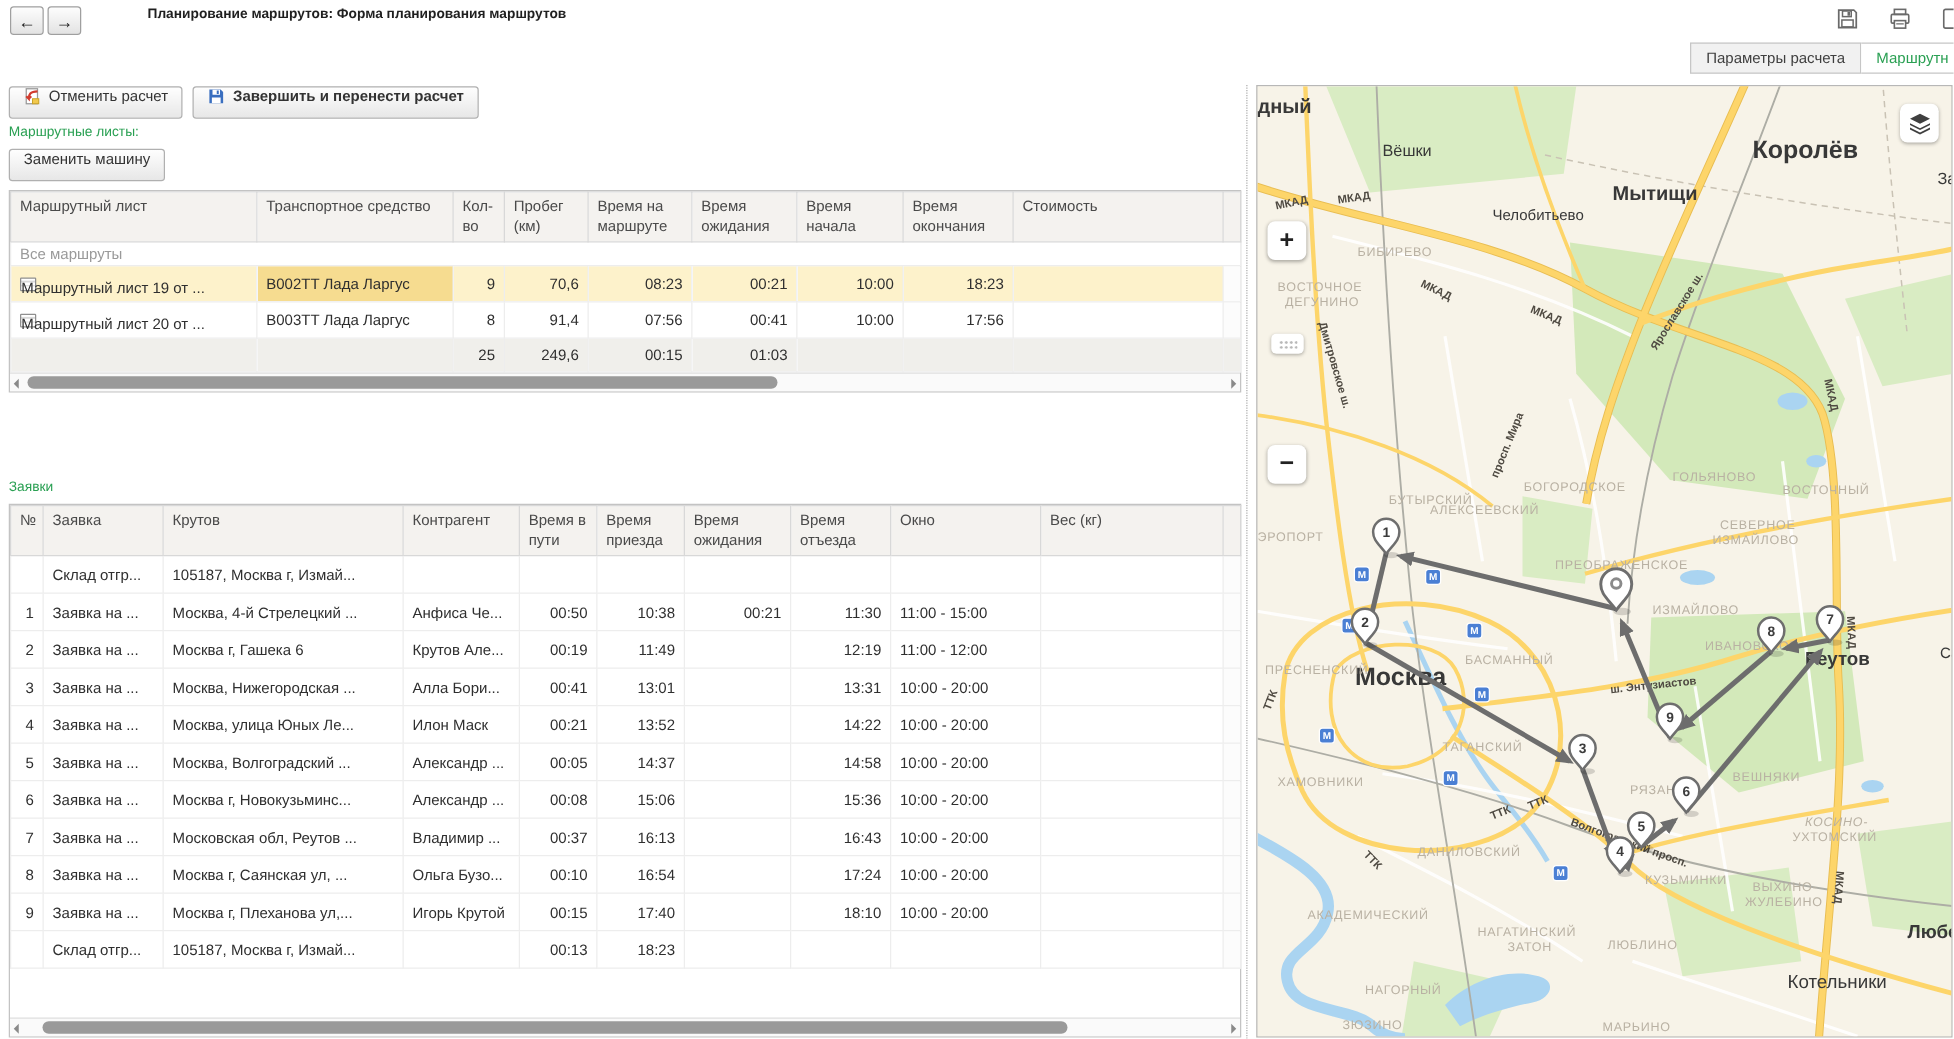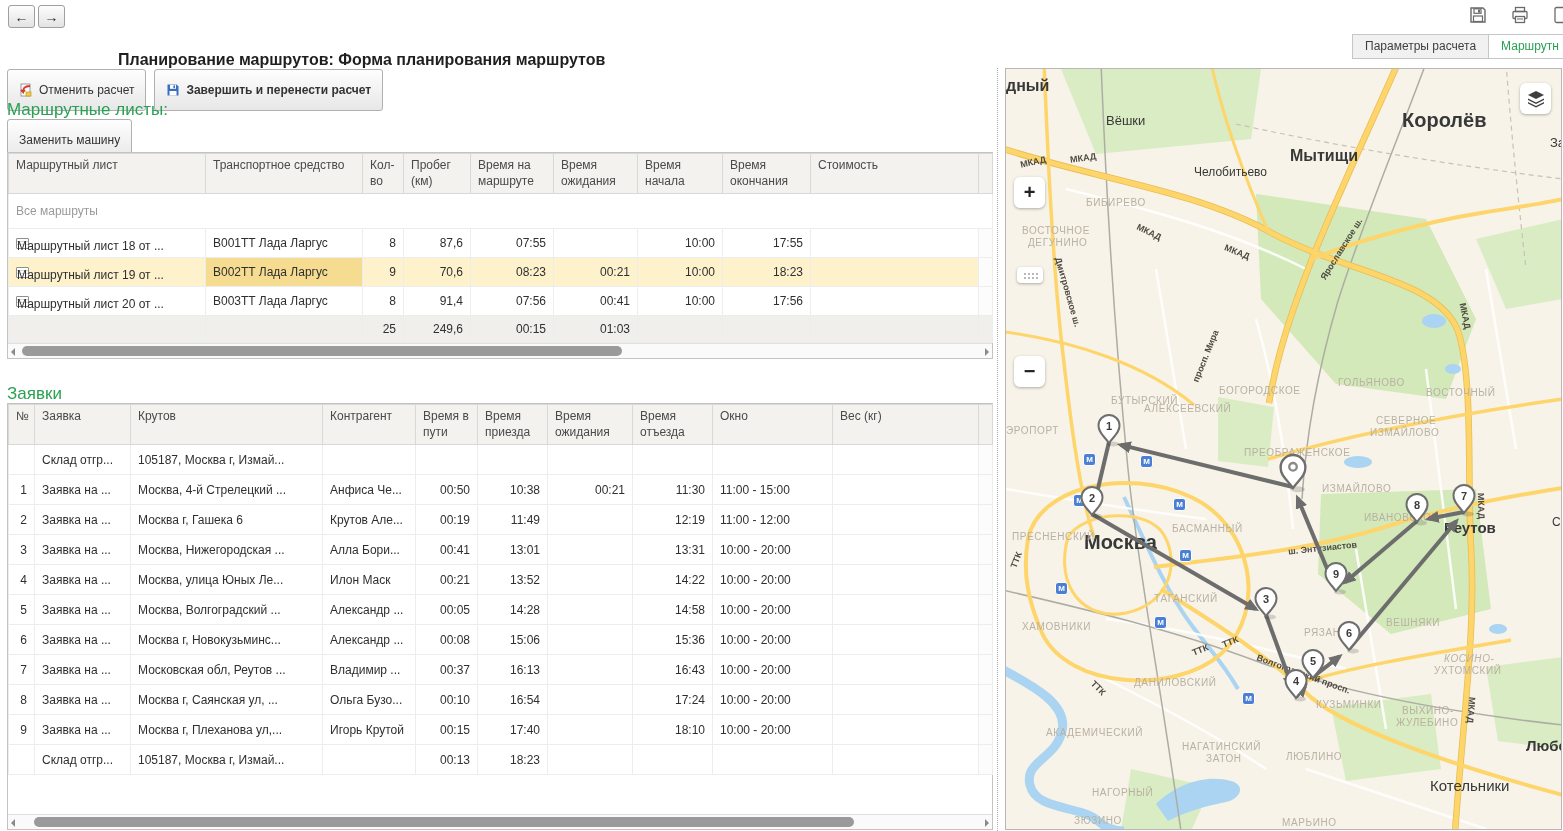--- a/index.html
+++ b/index.html
@@ -4,44 +4,44 @@
 <style>
   * { box-sizing: border-box; margin: 0; padding: 0; }
   html,body { background:#fff; }
   .app { position:relative; width:1563px; height:831px; overflow:hidden;
          font-family:"Liberation Sans", sans-serif; font-size:12px; color:#333; background:#fff; }
   
   .navbtns { position:absolute; left:8px; top:5px; display:flex; gap:3px; }
   .navbtn { width:27px; height:23px; border:1px solid #9f9f9f; border-radius:3px;
             background:linear-gradient(#fdfdfd,#e3e3e3); font-size:14px; color:#222;
             display:flex; align-items:center; justify-content:center; cursor:pointer; }
-  .title { position:absolute; left:118px; top:5px; font-size:16px; font-weight:bold; color:#1f1f1f;margin-top:46px; }
+  .title { position:absolute; left:118px; top:5px; font-size:11px; font-weight:bold; color:#1f1f1f; }
   .topicons { position:absolute; right:-8px; top:6px; display:flex; gap:24px; }
   .topicon { width:18px; height:18px; color:#6a6a6a; }
   
   .tabs { position:absolute; top:34px; left:1352px; display:flex; height:25px; }
   .tab { padding:4px 12px; border:1px solid #c6c6c6; background:#f1f1f1; color:#3f3f3f; cursor:pointer; white-space:nowrap; }
   .tab.active { background:#fff; border-left:none; color:#2aa053; }
   
   .toolbar { position:absolute; left:7px; top:69px; display:flex; gap:8px; }
-  .btn { display:inline-flex; align-items:center; gap:6px; height:42px; padding:0 11px;
+  .btn { display:inline-flex; align-items:flex-start; gap:6px; height:26px; padding:0 11px;
          border:1px solid #b0b0b0; border-radius:3px; background:linear-gradient(#fefefe,#e7e7e7);
          font-size:12px; color:#333; cursor:pointer; white-space:nowrap; }
   .btn.bold { font-weight:bold; }
-  .seclabel { position:absolute; color:#2aa053; font-size:17px; }
+  .seclabel { position:absolute; color:#2aa053; font-size:11px; }
   .btn-replace { position:absolute; left:7px; top:119px; }
   
   .tframe { position:absolute; left:7px; border:1px solid #c3c3c3; background:#fff; }
   table.grid { border-collapse:collapse; table-layout:fixed; width:100%; font-size:12px; }
   .grid th { background:#f4f2ef; border:1px solid #d8d8d8; font-weight:normal; color:#4a4a4a;
              text-align:left; padding:4px 7px; vertical-align:top; line-height:1.3;
              overflow:hidden; white-space:normal; cursor:pointer; }
   .grid td { border:1px solid #ededed; padding:0 7px; white-space:nowrap; overflow:hidden; color:#2f2f2f; }
   .grid tr.datarow td { height:29px; }
-  .grid tr.grouprow td { height:35px; color:#9a9a9a; }
+  .grid tr.grouprow td { height:19px; color:#9a9a9a; }
   .grid tr.totalrow td { height:27px; background:#f0efeb; border-top:1px solid #cfcfcf; }
   .grid td.num, .grid th.num { text-align:right; }
   .grid td.gutter { background:#fcfcfc; border-left:1px dotted #d5d5d5; }
   tr.sel td { background:#fdf2cb; }
   tr.sel td.selcell { background:#f6dc90; }
   .docicon { display:inline-block; width:13px; height:11px; border:1px solid #8f8f8f; border-radius:1px;
              background:linear-gradient(#fff 20%,#d9d9d9 20%,#d9d9d9 35%,#fff 35%,#fff 55%,#d9d9d9 55%,#d9d9d9 70%,#fff 70%);
              margin-right:7px; vertical-align:-1px; }
   .namecell { display:flex; align-items:center; }
   
@@ -158,37 +158,20 @@
             <th>Время начала</th>
             <th>Время окончания</th>
             <th>Стоимость</th>
             <th></th>
           </tr>
         </thead>
         <tbody>
           <tr class="grouprow">
             <td colspan="10">Все маршруты</td>
           </tr>
-          <tr class="datarow">
-            <td>
-              <span class="namecell">
-                <span class="docicon">Маршрутный лист 18 от ...</span>
-                <span></span>
-              </span>
-            </td>
-            <td>B001TT Лада Ларгус</td>
-            <td class="num">8</td>
-            <td class="num">87,6</td>
-            <td class="num">07:55</td>
-            <td class="num"></td>
-            <td class="num">10:00</td>
-            <td class="num">17:55</td>
-            <td></td>
-            <td class="gutter"></td>
-          </tr>
           <tr class="datarow sel">
             <td>
               <span class="namecell">
                 <span class="docicon">Маршрутный лист 19 от ...</span>
                 <span></span>
               </span>
             </td>
             <td class="selcell">B002TT Лада Ларгус</td>
             <td class="num">9</td>
             <td class="num">70,6</td>
@@ -334,21 +317,21 @@
             <td>10:00 - 20:00</td>
             <td></td>
             <td class="gutter"></td>
           </tr>
           <tr class="datarow" style="height: 30px;">
             <td class="num">5</td>
             <td>Заявка на ...</td>
             <td>Москва, Волгоградский ...</td>
             <td>Александр ...</td>
             <td class="num">00:05</td>
-            <td class="num">14:28</td>
+            <td class="num">14:37</td>
             <td class="num"></td>
             <td class="num">14:58</td>
             <td>10:00 - 20:00</td>
             <td></td>
             <td class="gutter"></td>
           </tr>
           <tr class="datarow" style="height: 30px;">
             <td class="num">6</td>
             <td>Заявка на ...</td>
             <td>Москва г, Новокузьминс...</td>

